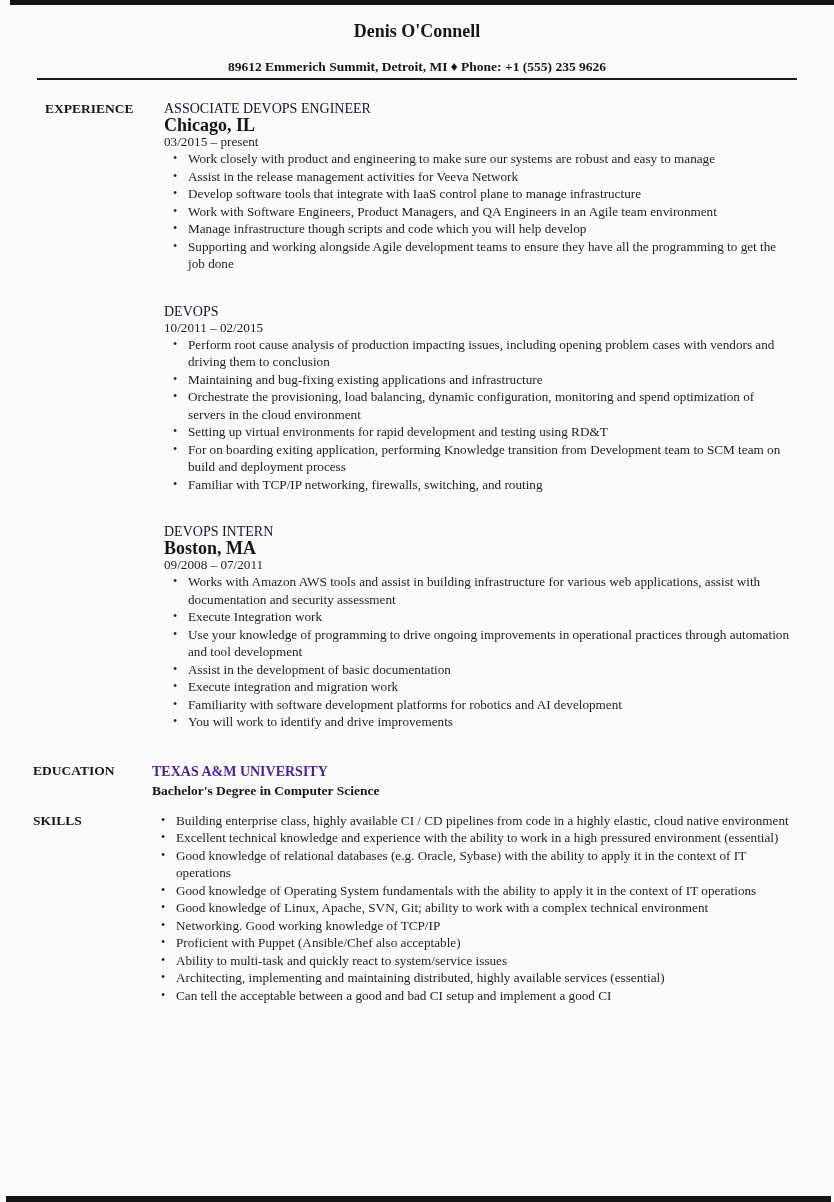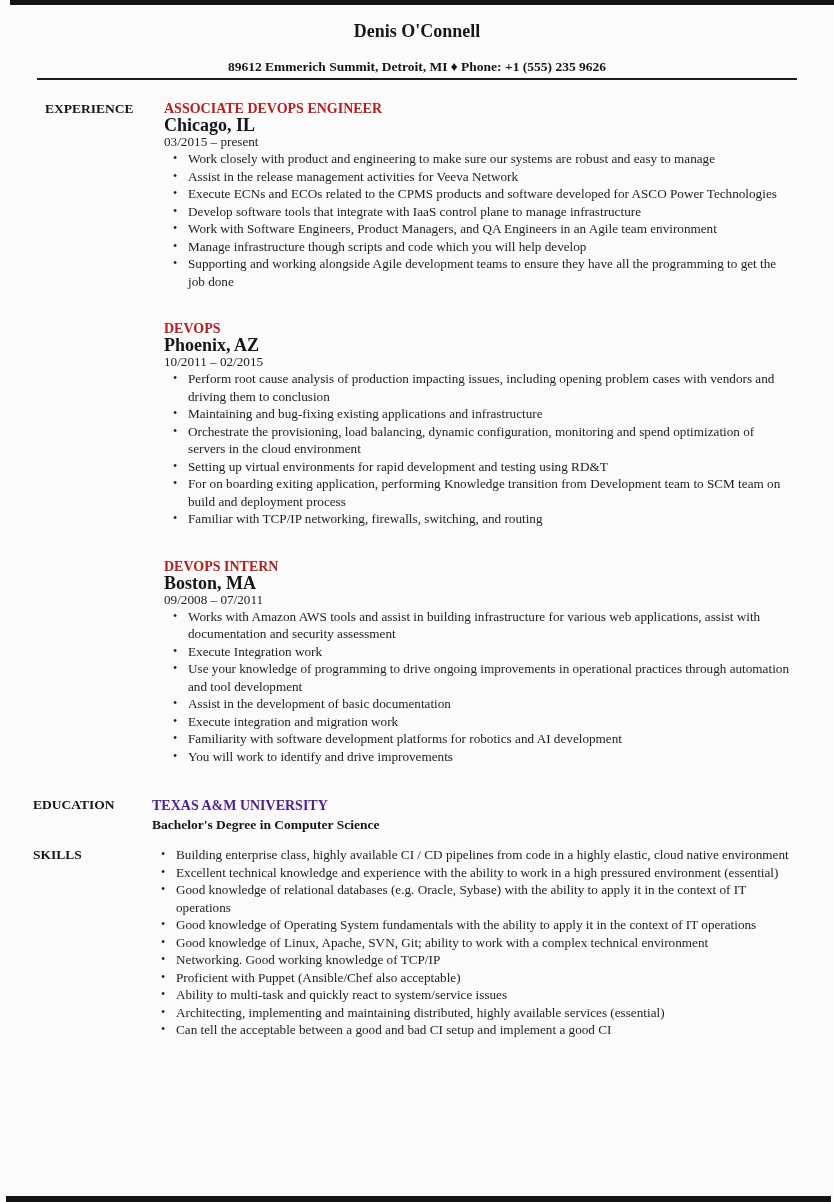--- a/index.html
+++ b/index.html
@@ -25,21 +25,21 @@
 
   .content { padding: 20px 42px 0 33px; }
   .section { display: grid; grid-template-columns: 119px 1fr; margin-bottom: 0; }
   .section-label {
     font-size: 13.5px; font-weight: bold; line-height: 17px; color: #161616;
   }
   .section + .section { margin-top: 12px; }
 
   .job { margin-bottom: 30px; }
   .job:last-child { margin-bottom: 0; }
-  .job-title { font-size: 14px; font-weight: bold; line-height: 17px; color: #b91c1c; }
+  .job-title { font-size: 14px; font-weight: normal; line-height: 17px; color: #0f172a; }
   .job-location { font-size: 18px; font-weight: bold; line-height: 17px; color: #161616; }
   .job-dates { font-size: 13.2px; line-height: 16px; }
 
   ul.bullets { list-style: none; margin: 0; padding: 0; }
   li.bullet {
     position: relative;
     padding-left: 24px;
     font-size: 13.2px;
     line-height: 17.5px;
   }
@@ -75,31 +75,29 @@
       <div class="section-label">EXPERIENCE</div>
       <div class="section-content">
 
           <div class="job">
             <div class="job-title">ASSOCIATE DEVOPS ENGINEER</div>
             <div class="job-location">Chicago, IL</div>
             <div class="job-dates">03/2015 – present</div>
             <ul class="bullets">
               <li class="bullet">Work closely with product and engineering to make sure our systems are robust and easy to manage</li>
               <li class="bullet">Assist in the release management activities for Veeva Network</li>
-              <li class="bullet">Execute ECNs and ECOs related to the CPMS products and software developed for ASCO Power Technologies</li>
               <li class="bullet">Develop software tools that integrate with IaaS control plane to manage infrastructure</li>
               <li class="bullet">Work with Software Engineers, Product Managers, and QA Engineers in an Agile team environment</li>
               <li class="bullet">Manage infrastructure though scripts and code which you will help develop</li>
               <li class="bullet">Supporting and working alongside Agile development teams to ensure they have all the programming to get the job done</li>
             </ul>
           </div>
 
           <div class="job">
             <div class="job-title">DEVOPS</div>
-            <div class="job-location">Phoenix, AZ</div>
             <div class="job-dates">10/2011 – 02/2015</div>
             <ul class="bullets">
               <li class="bullet">Perform root cause analysis of production impacting issues, including opening problem cases with vendors and driving them to conclusion</li>
               <li class="bullet">Maintaining and bug-fixing existing applications and infrastructure</li>
               <li class="bullet">Orchestrate the provisioning, load balancing, dynamic configuration, monitoring and spend optimization of servers in the cloud environment</li>
               <li class="bullet">Setting up virtual environments for rapid development and testing using RD&amp;T</li>
               <li class="bullet">For on boarding exiting application, performing Knowledge transition from Development team to SCM team on build and deployment process</li>
               <li class="bullet">Familiar with TCP/IP networking, firewalls, switching, and routing</li>
             </ul>
           </div>

